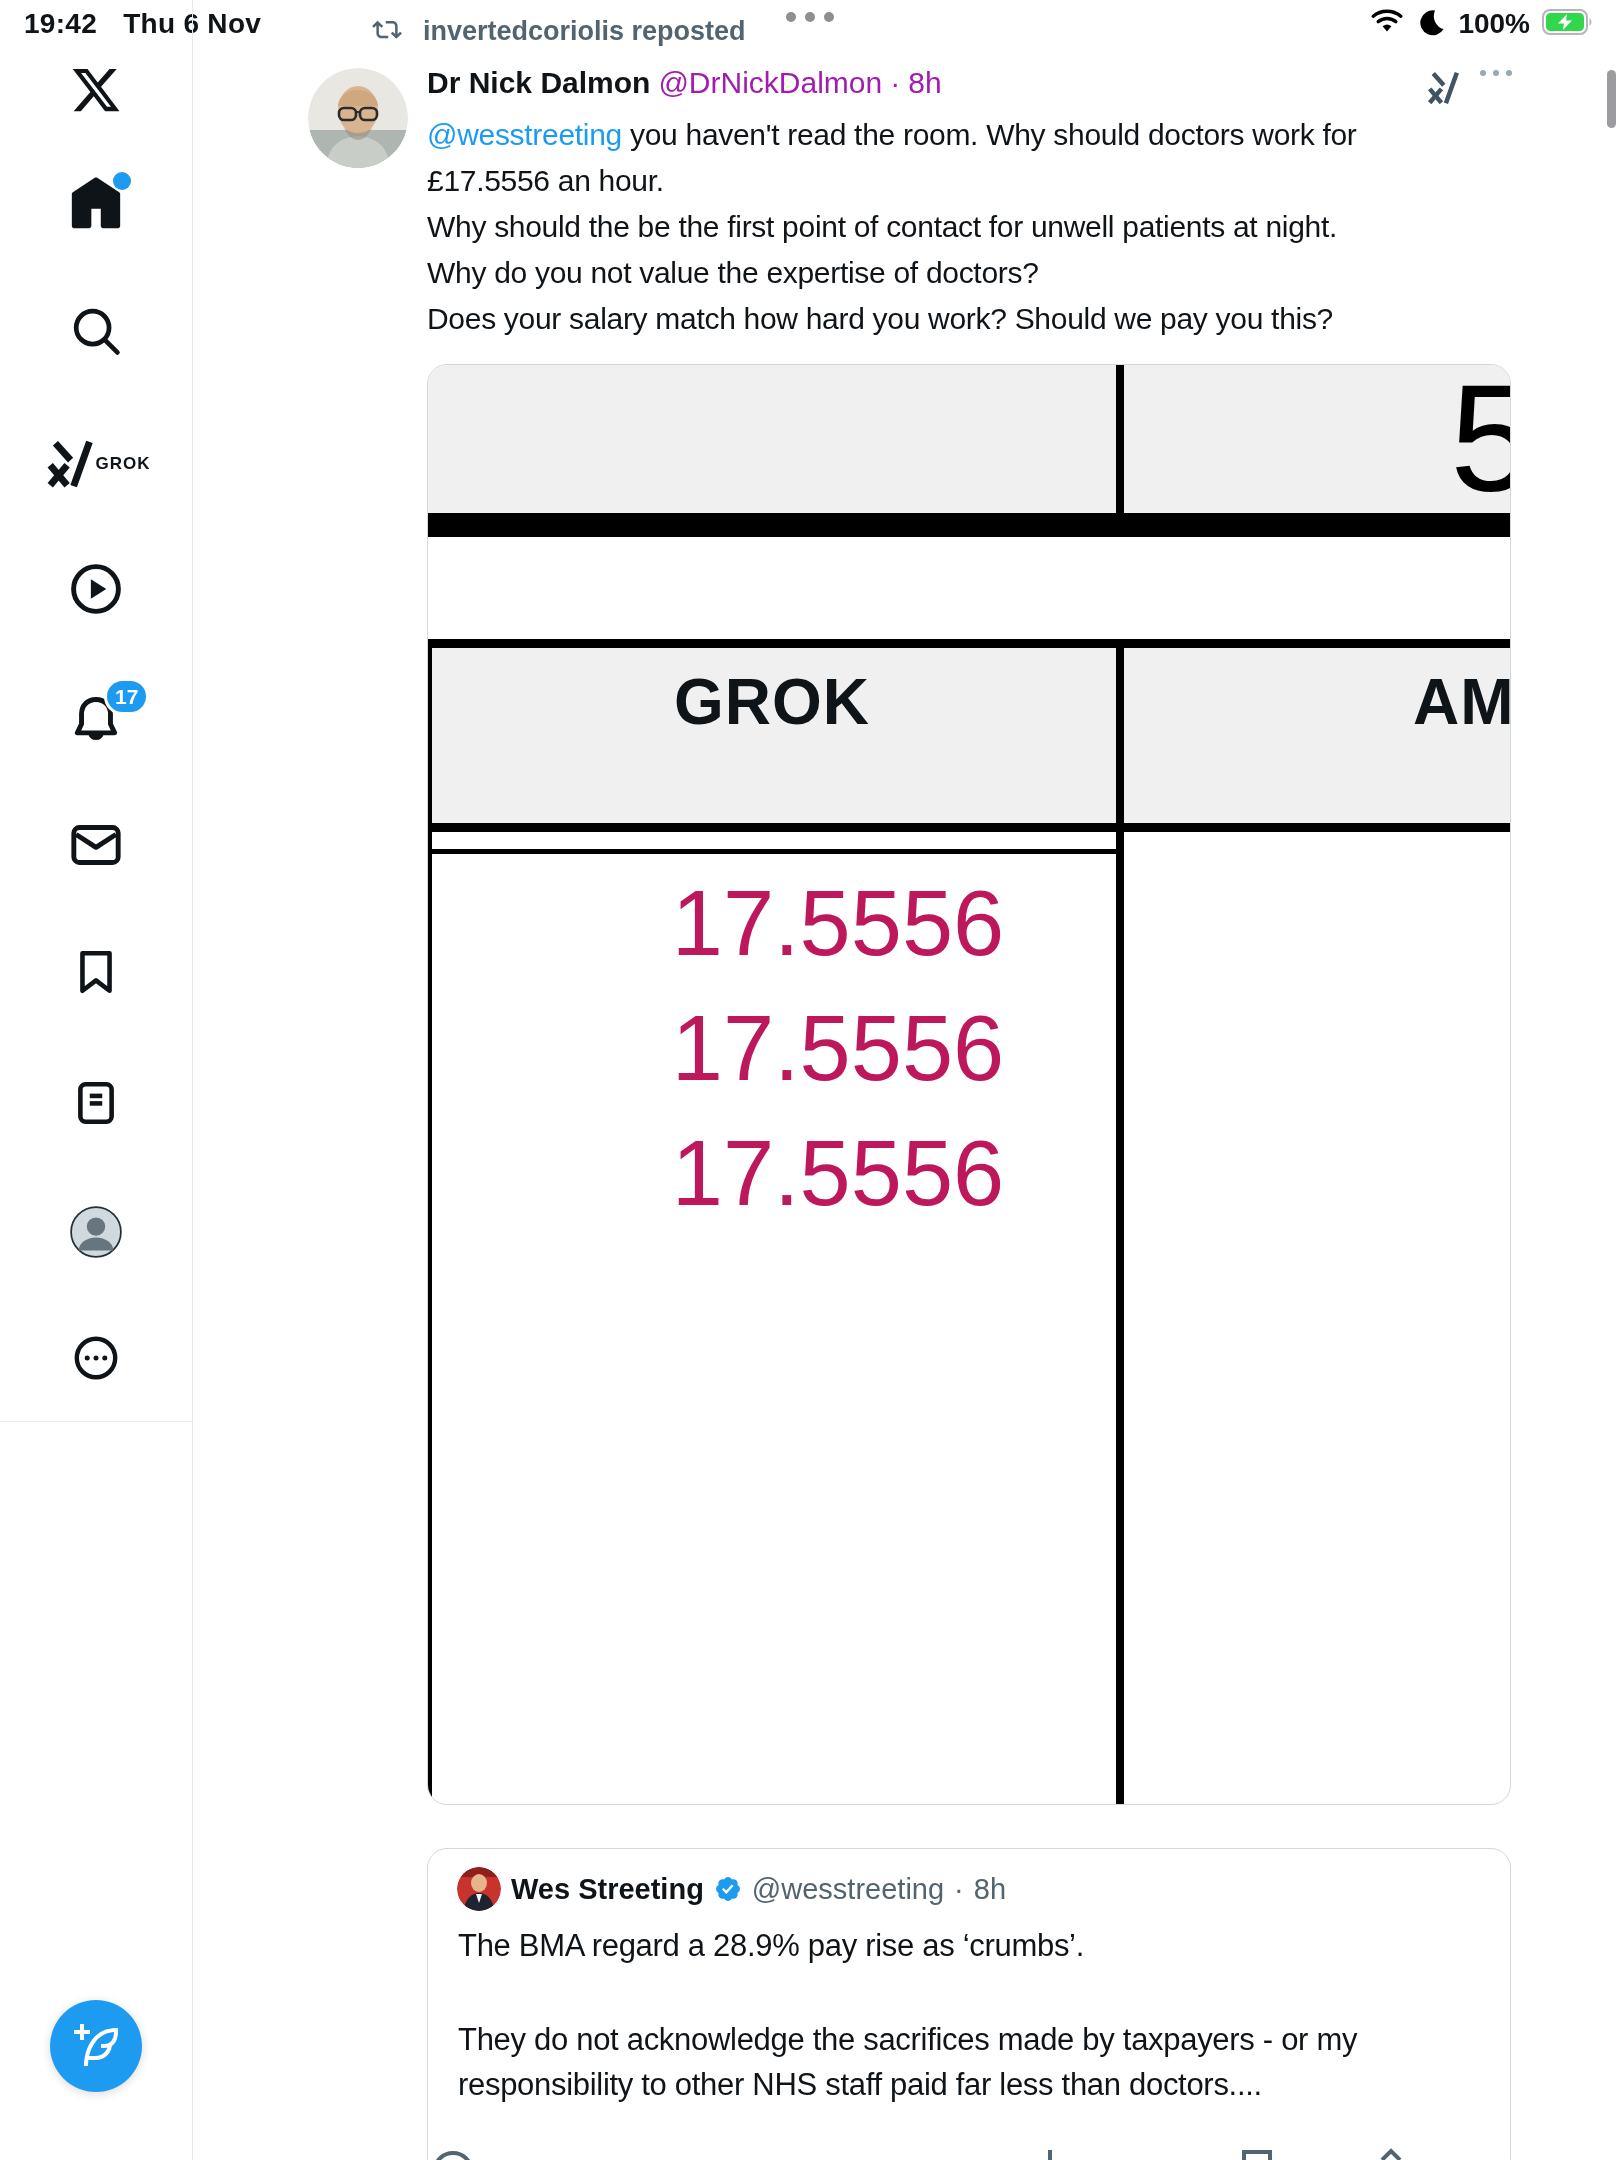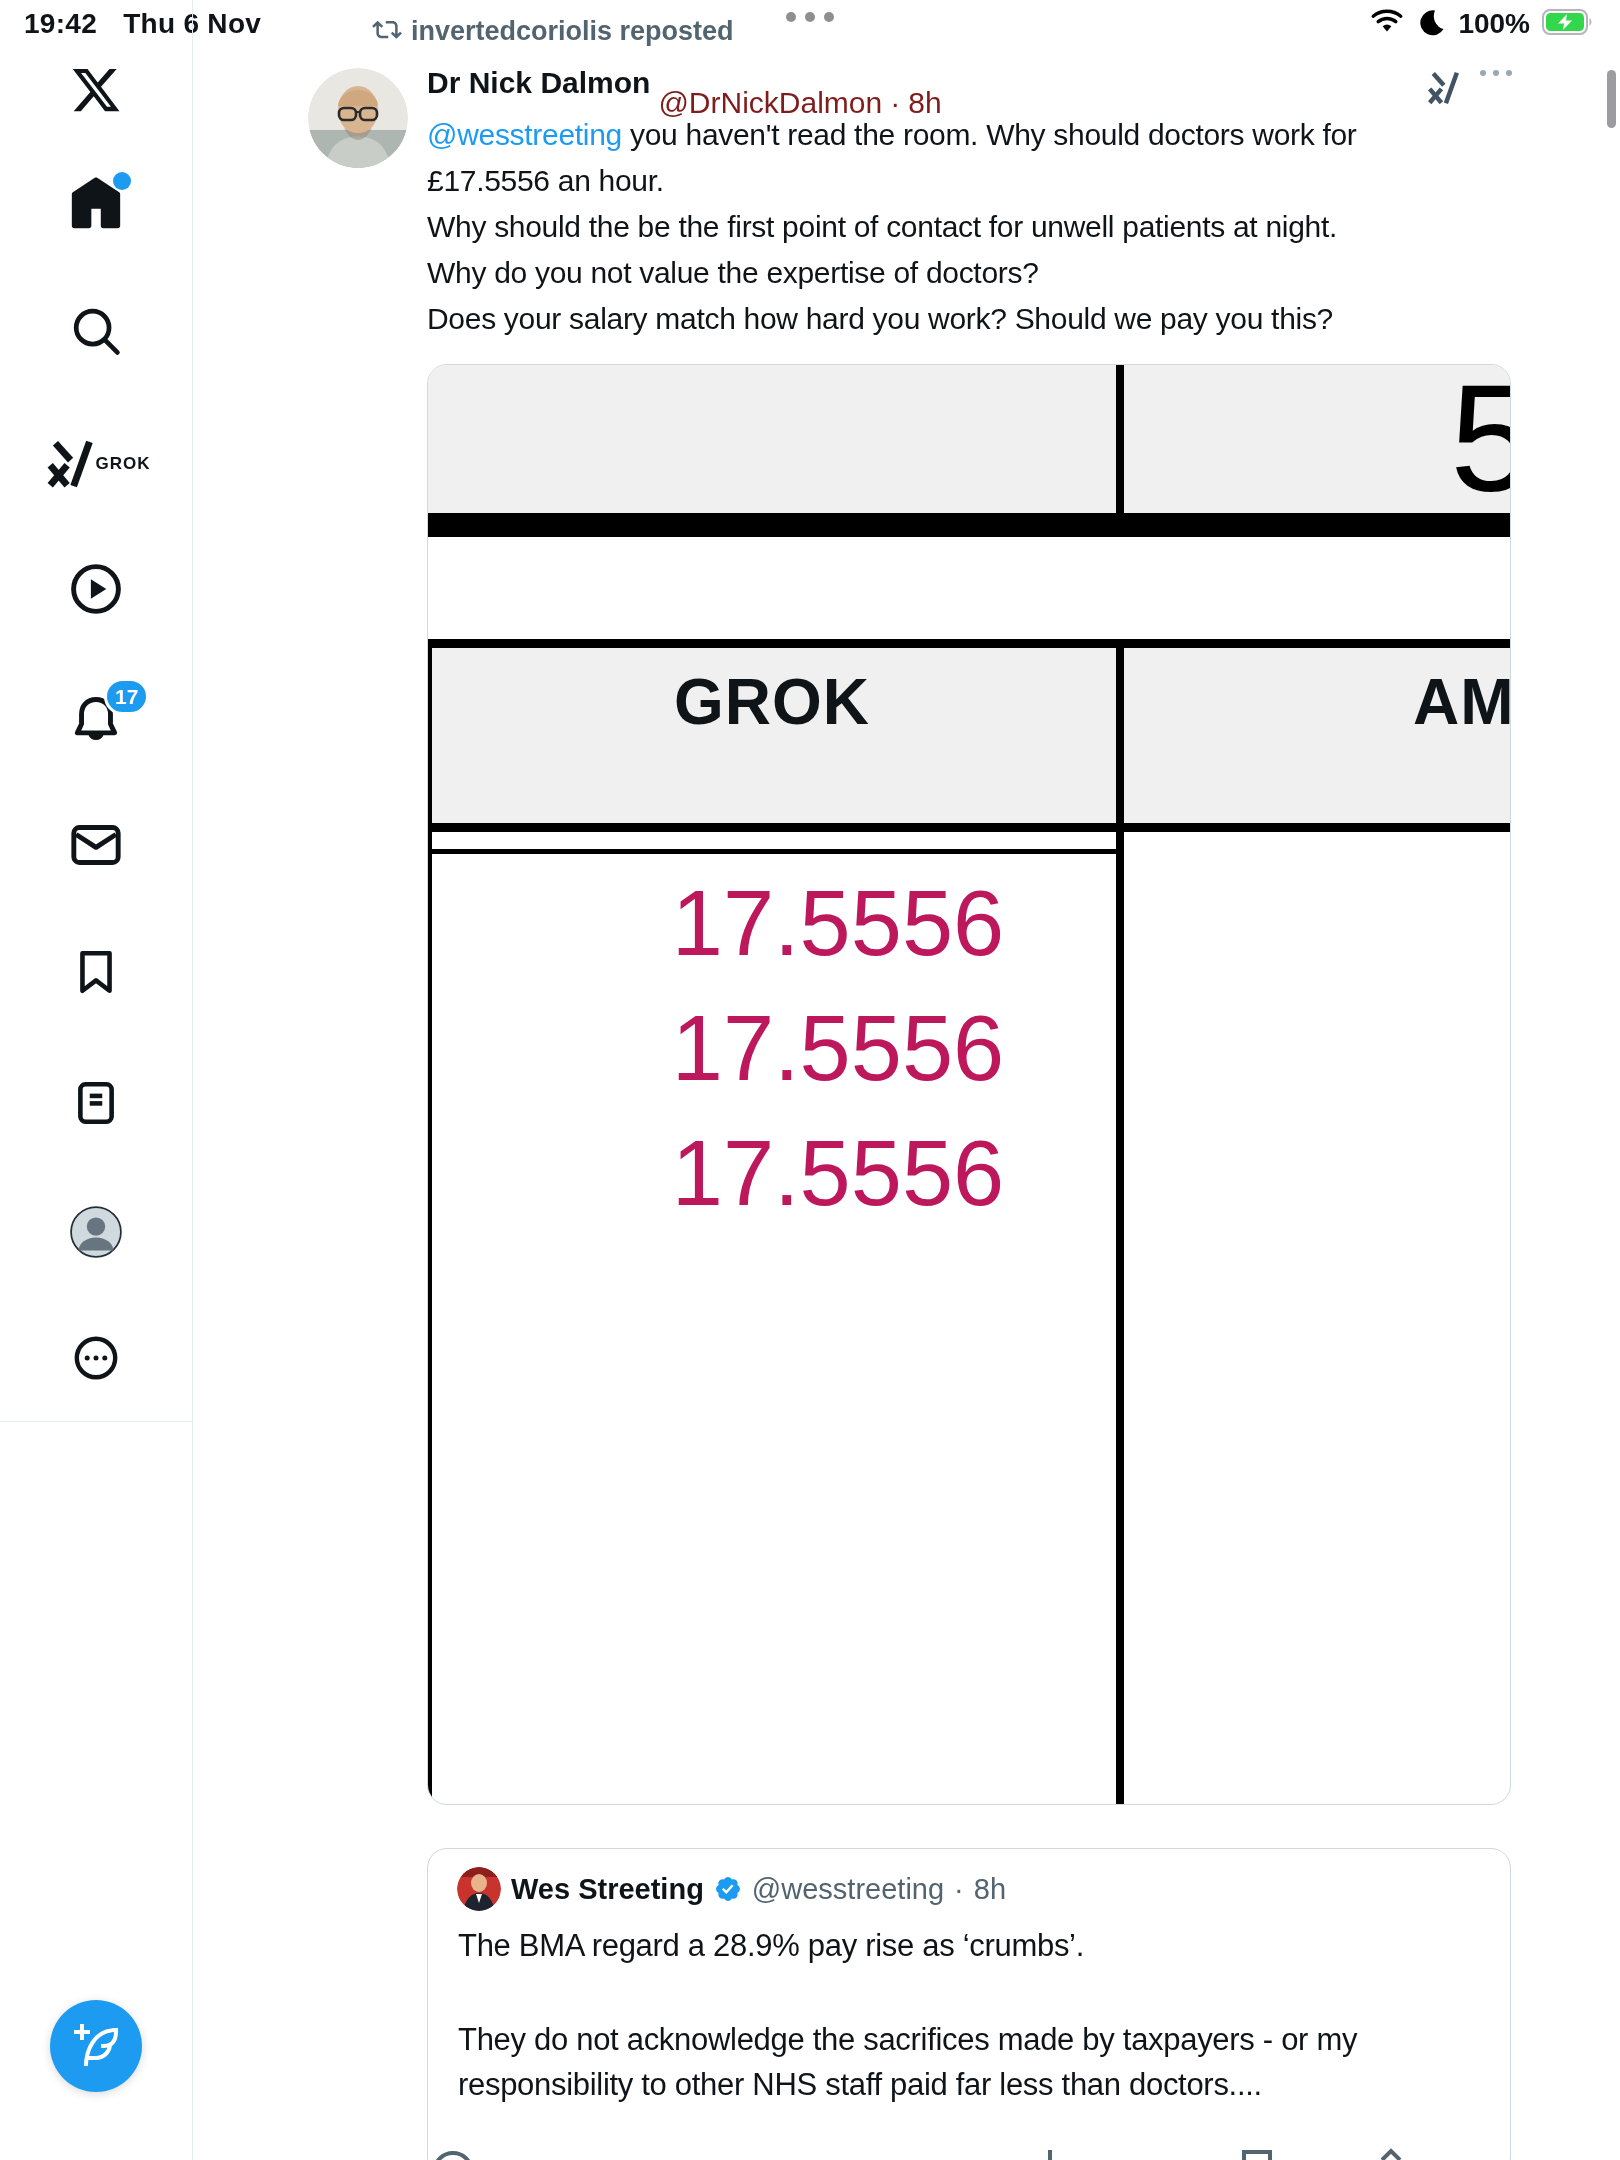--- a/index.html
+++ b/index.html
@@ -35,27 +35,27 @@
     display:flex; align-items:center; justify-content:center; padding:0 8px;
   }
   .home-dot { position:absolute; left:113px; top:172px; width:18px; height:18px; border-radius:50%; background:#1d9bf0; }
   .fab {
     left:50px; top:2000px; width:92px; height:92px; border-radius:50%;
     background:#1d9bf0; display:flex; align-items:center; justify-content:center;
     box-shadow:0 2px 10px rgba(0,0,0,.15); cursor:pointer;
   }
 
   
-  .repost { left:372px; top:16px; gap:9px; color:#536471; font-weight:700; font-size:27px; }
+  .repost { left:372px; top:16px; gap:21px; color:#536471; font-weight:700; font-size:27px; }
 
   
   .tw-avatar { left:308px; top:68px; width:100px; height:100px; border-radius:50%; overflow:hidden; }
   .tw-head { left:427px; top:66px; font-size:30px; gap:8px; }
   .tw-name { font-weight:700; color:#0f1419; }
-  .tw-meta { color:#7f1d1d;margin-top:20px; }
+  .tw-meta { color:#a21caf; }
   .tw-corner { right:108px; top:70px; gap:20px; }
   .corner-dots { display:flex; gap:7px; }
   .corner-dots i { width:6px; height:6px; border-radius:50%; background:#9aa8b2; display:block; }
   .tw-body { left:427px; top:112px; font-size:30px; line-height:46px; letter-spacing:-.3px; color:#0f1419; }
   .tw-body .mention { color:#1d9bf0; }
 
   
   .payslip {
     left:427px; top:364px; width:1084px; height:1441px;
     border:1px solid #cfd9de; border-radius:20px; background:#fff; overflow:hidden; cursor:pointer;

